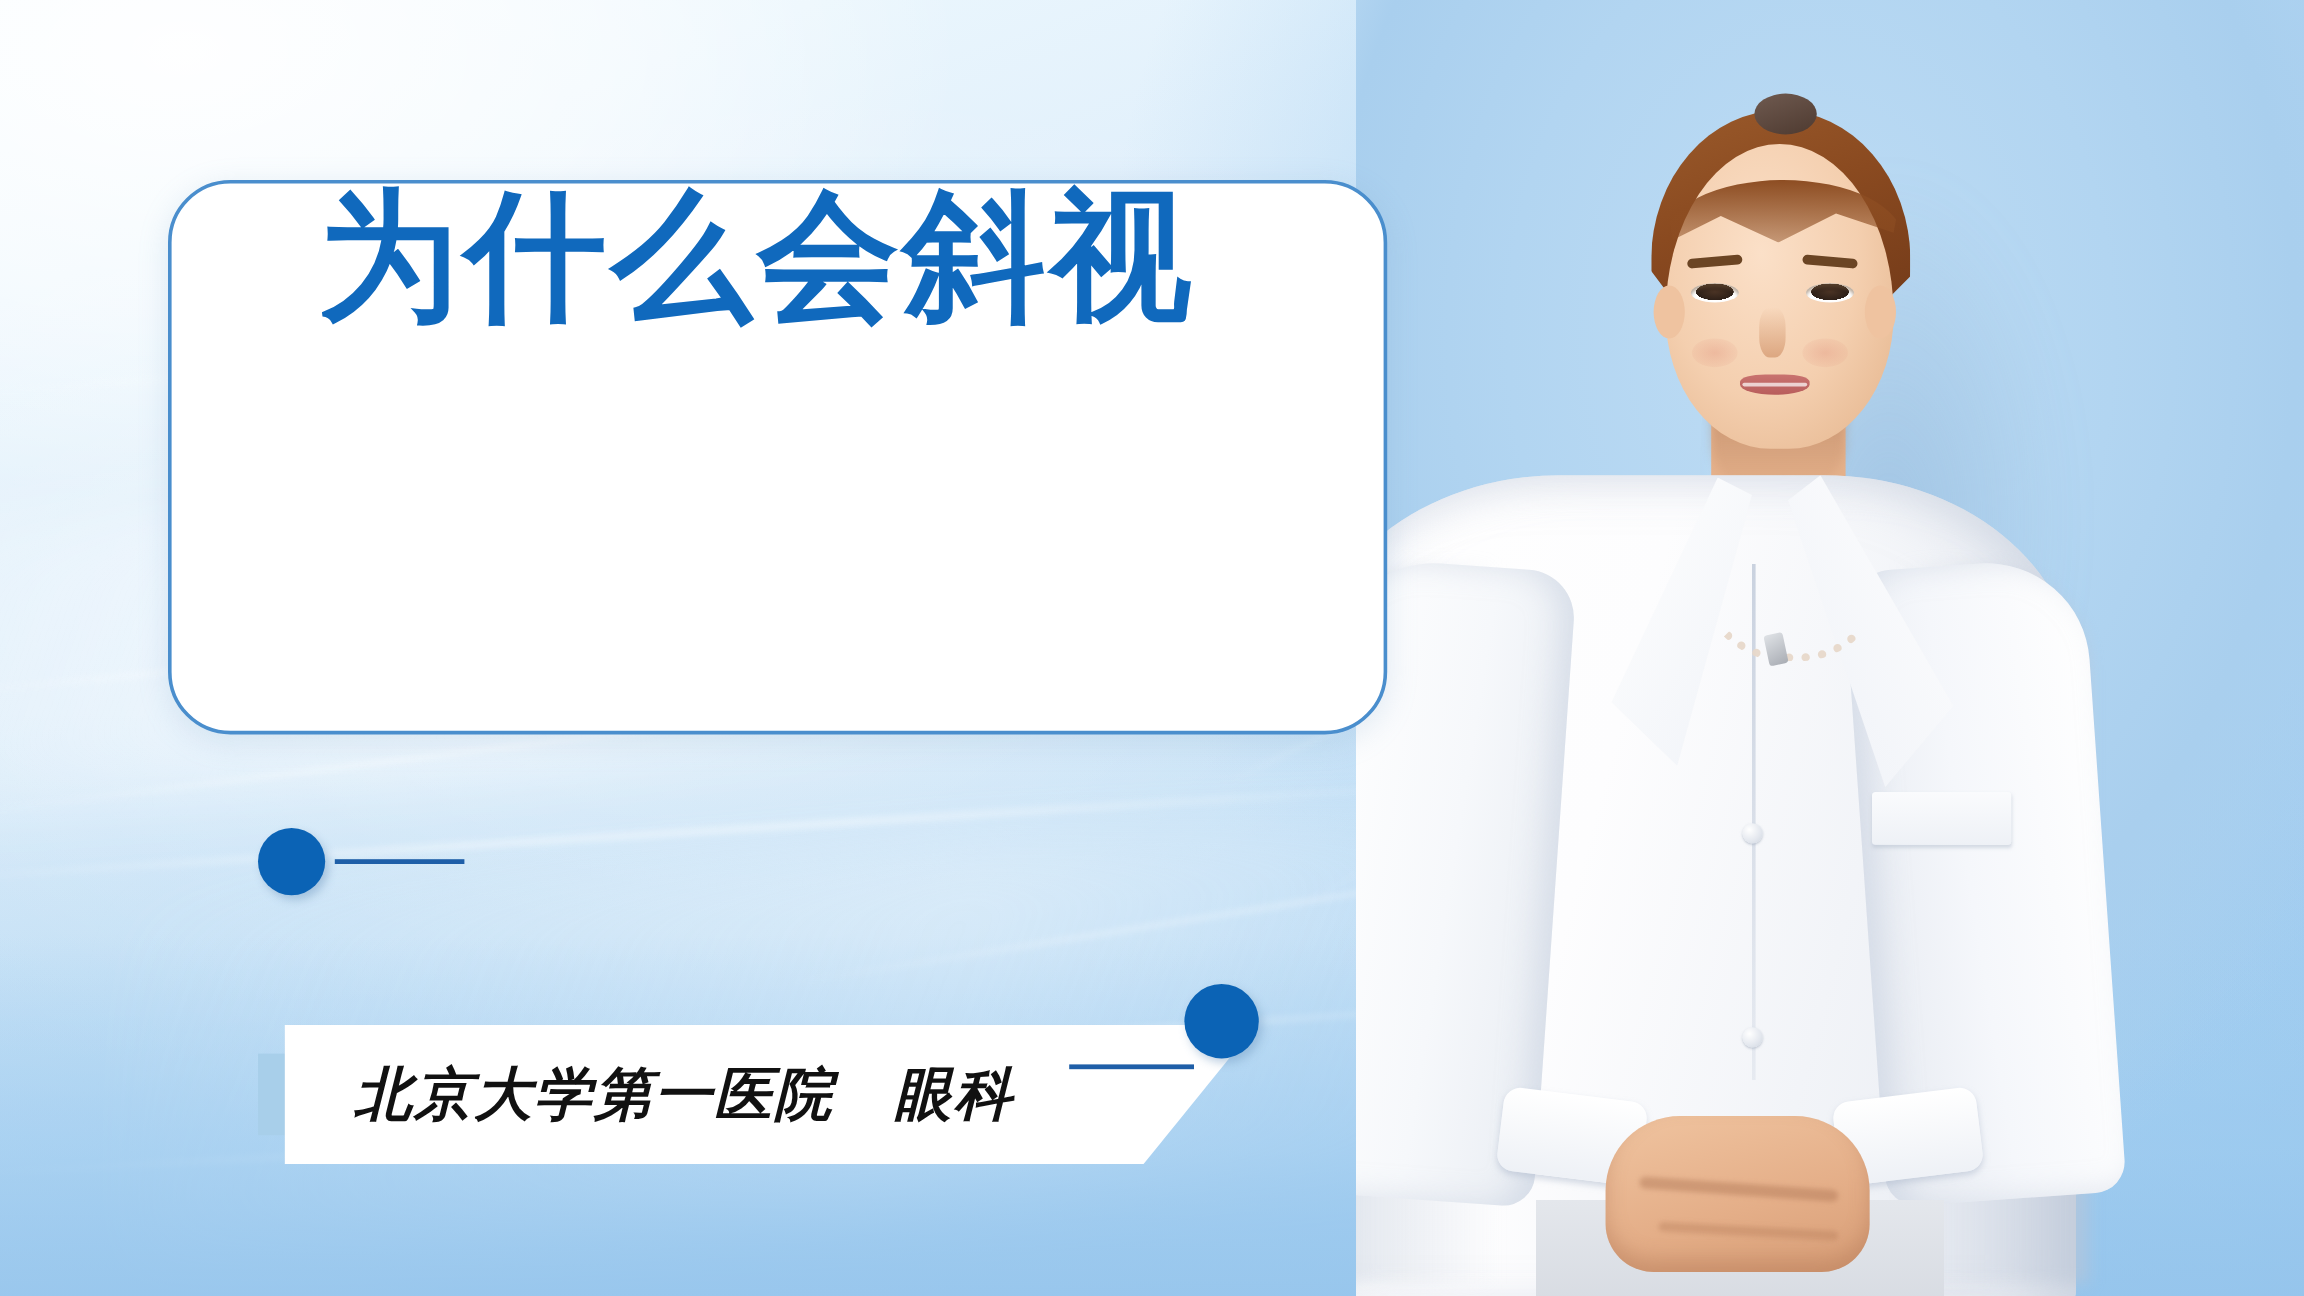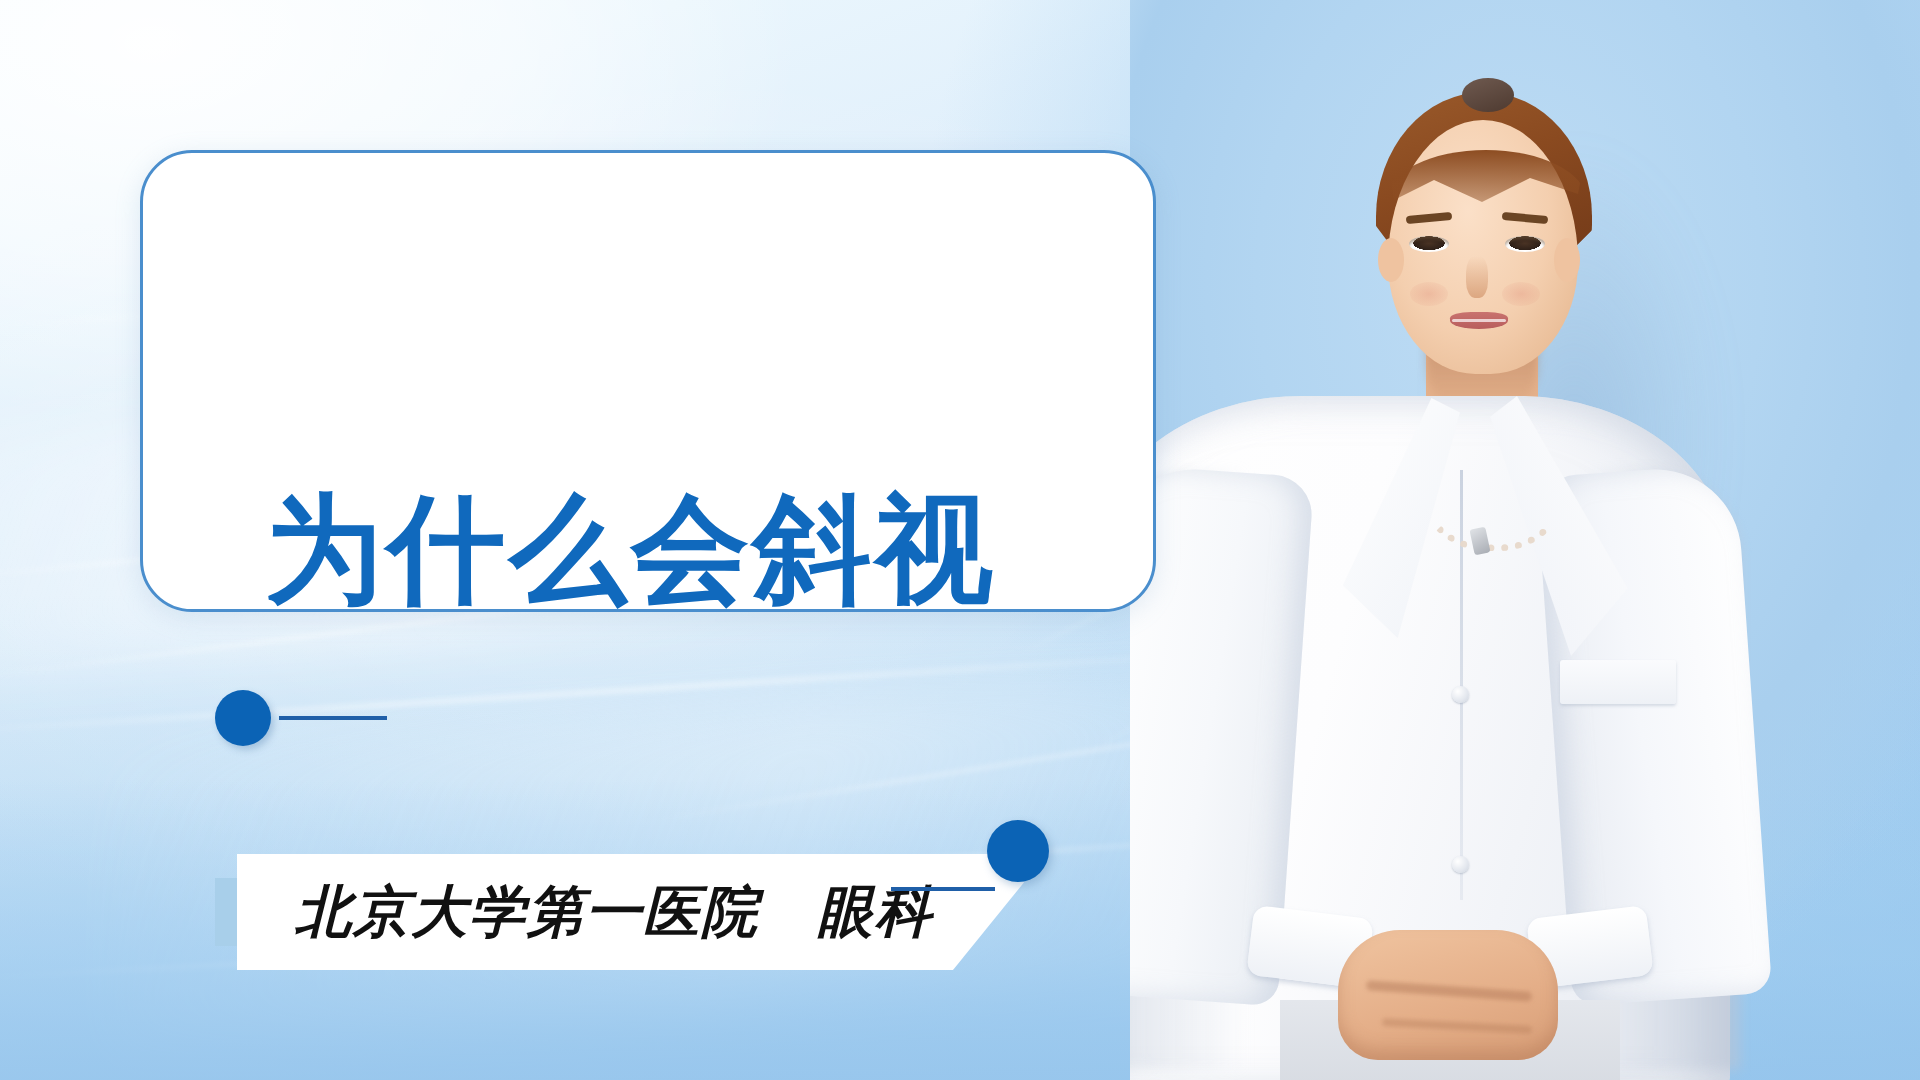--- a/index.html
+++ b/index.html
@@ -288,21 +288,21 @@
   
   #title-card {
     position:absolute;
     left: 140px; top: 150px;
     width: 1016px; height: 462px;
     background: #ffffff;
     border: 3px solid #4a8ecd;
     border-radius: 52px;
     box-sizing: border-box;
     box-shadow: 0 6px 26px rgba(120,160,200,0.20);
-    display:flex; align-items:flex-end;
+    display:flex; align-items:flex-start;
   }
   #title-text {
     margin: 0 0 0 122px;
     font-family: "DejaVu Sans", "Liberation Sans", sans-serif;
     font-size: 118px;
     font-weight: 900;
     letter-spacing: 4px;
     color: #1069bd;
     line-height: 1.02;
     white-space: nowrap;
@@ -340,21 +340,21 @@
   }
   #np-white {
     position:absolute; left:22px; top:164px; width:810px; height:116px;
     background:#ffffff;
     clip-path: polygon(0 0, 810px 0, 716px 116px, 0 116px);
     box-shadow: 0 5px 12px rgba(110,150,190,0.25);
     display:flex; align-items:center; padding-left:58px; box-sizing:border-box;
   }
   #np-hospital {
     font-family: "DejaVu Sans", "Liberation Sans", sans-serif;
-    font-size: 56px; font-weight: 800; color:#111111;
+    font-size: 48px; font-weight: 800; color:#111111;
     letter-spacing: 2px; font-style: italic; line-height:1;
     white-space: nowrap;
   }
   #np-dot-right {
     position:absolute; left:772px; top:130px; width:62px; height:62px;
     border-radius:50%; background:#0b63b5;
     box-shadow: 3px 4px 8px rgba(110,150,190,0.45);
   }
   #np-line-right {
     position:absolute; left:676px; top:197px; width:104px; height:4px;

